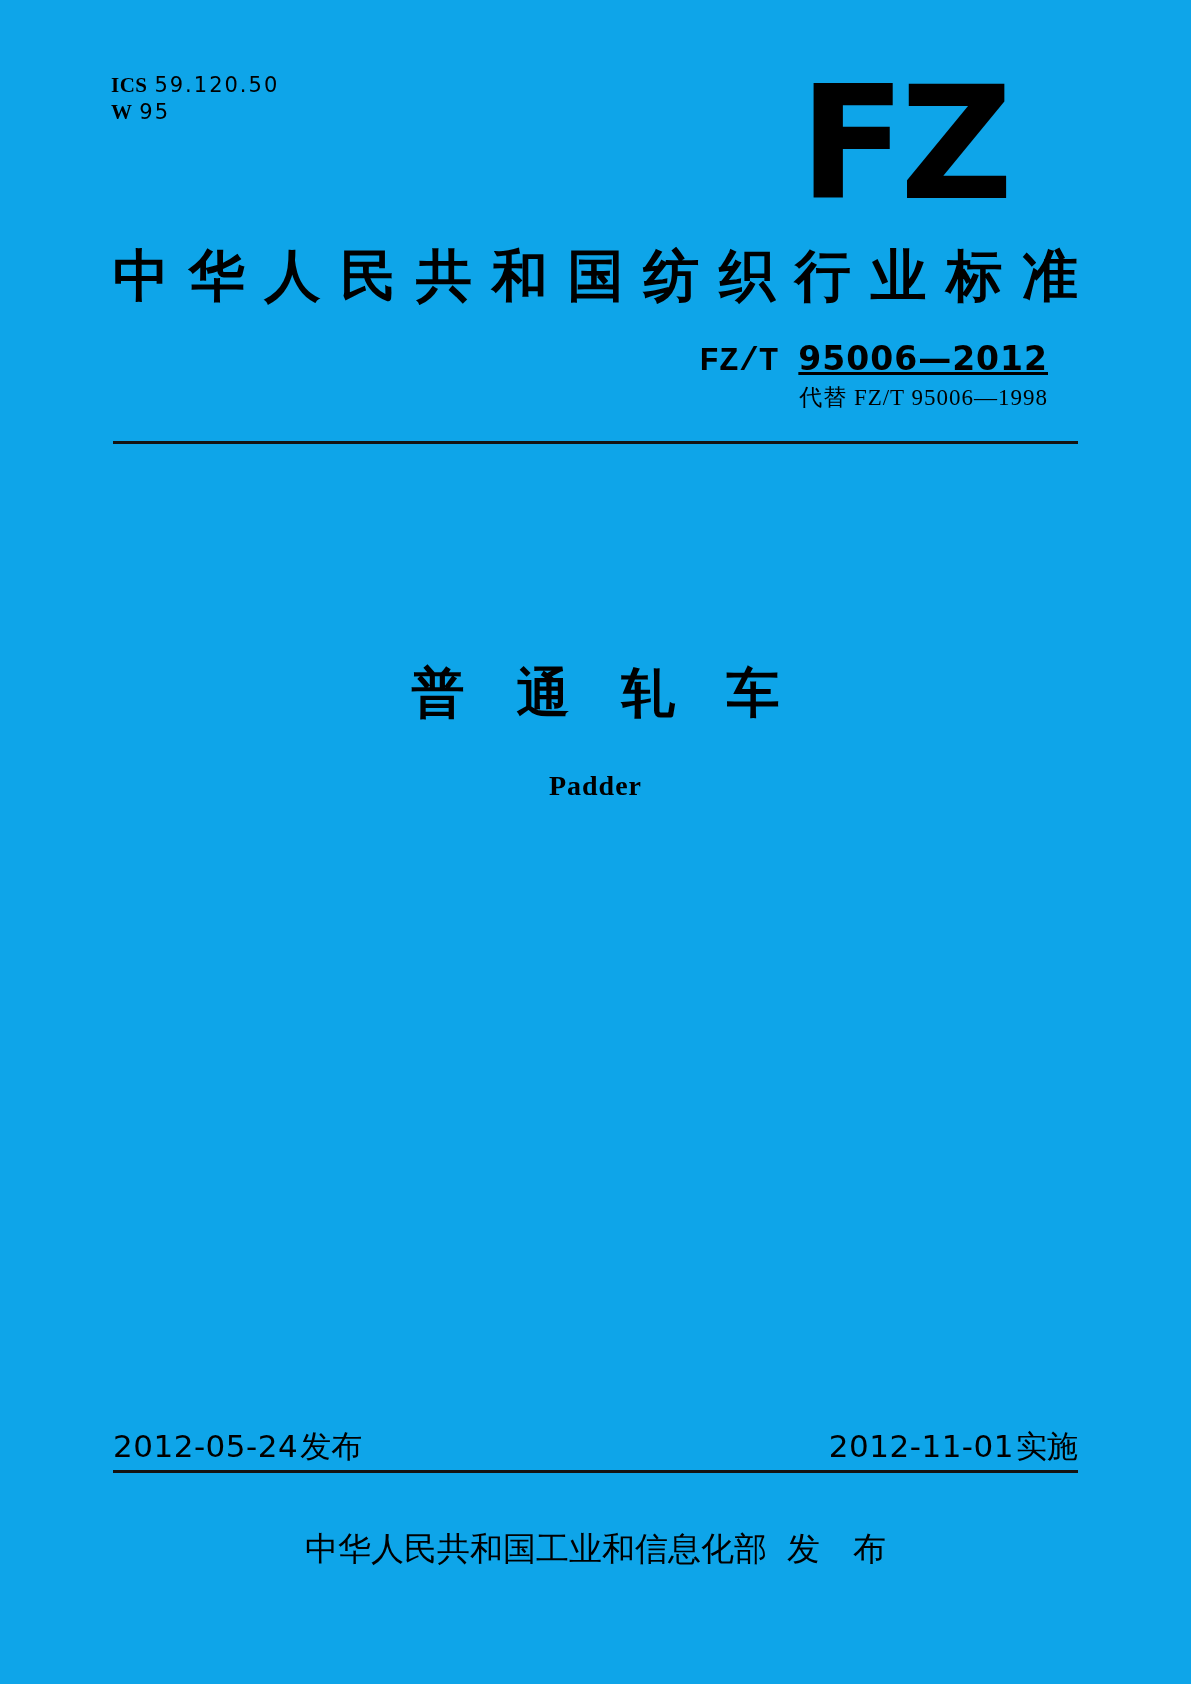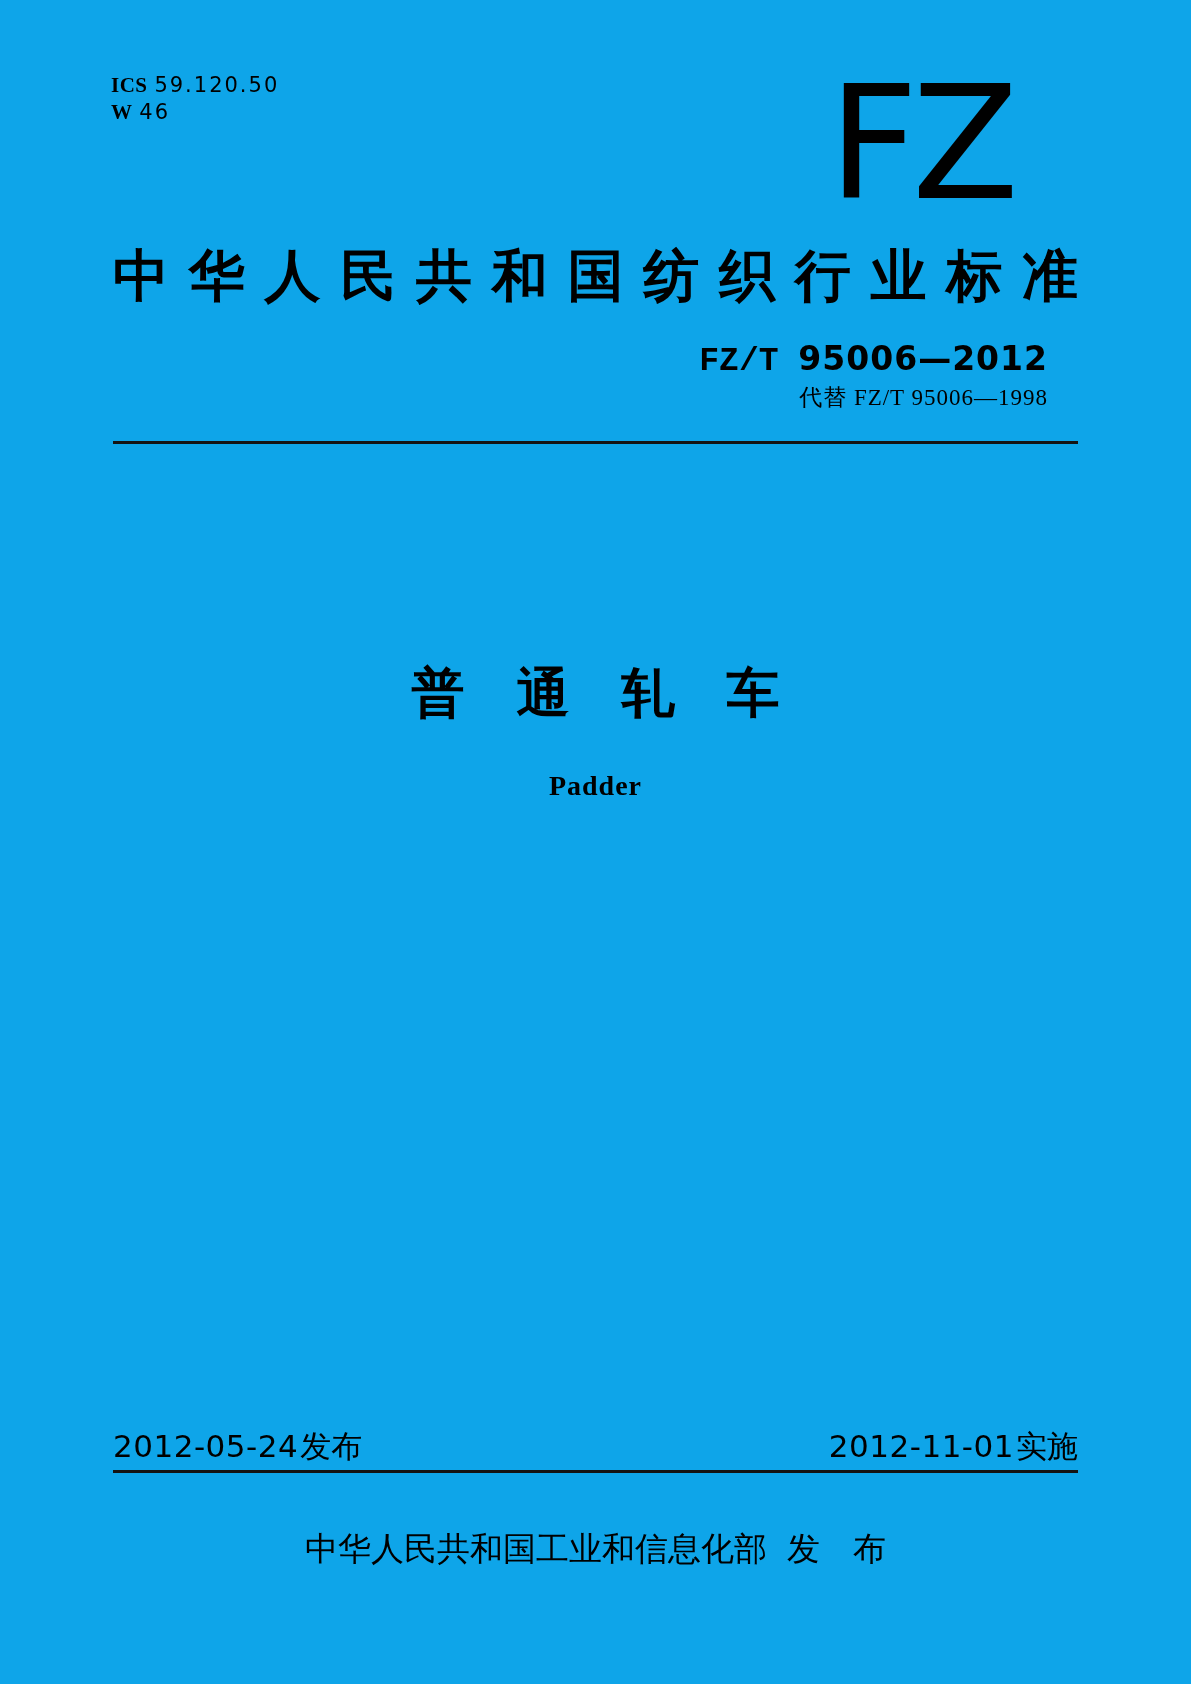--- a/index.html
+++ b/index.html
@@ -12,37 +12,37 @@
   }
   
   .ics-block{
     position:absolute;left:111px;top:72px;
     font-size:21px;line-height:1.22;letter-spacing:1px;
   }
   .ics-label{font-family:"Liberation Serif",serif;font-weight:bold;letter-spacing:0.5px;}
   .ics-num{font-family:"DejaVu Sans",sans-serif;letter-spacing:2px;}
   
   .fz-logo{
-    position:absolute;top:66px;right:178px;
+    position:absolute;top:66px;right:184px;
     font-family:"DejaVu Sans",sans-serif;
-    font-weight:normal;font-size:156px;line-height:1;
+    font-weight:bold;font-size:156px;line-height:1;
     letter-spacing:-6px;
   }
   
   .std-title{
     position:absolute;left:113px;top:248px;width:965px;margin:0;
     font-size:56px;font-weight:bold;line-height:1;
     font-family:"Liberation Sans",sans-serif;
   }
   .char-justify{display:flex;justify-content:space-between;}
   
   .code-block{position:absolute;right:143px;top:342px;text-align:right;line-height:1;}
   .code-line{font-size:33px;font-weight:bold;white-space:nowrap;}
   .code-prefix{font-family:Liberation Mono, monospace;}
-  .code-number{font-family:"DejaVu Sans",sans-serif;letter-spacing:1px;}
+  .code-number{font-family:"DejaVu Sans",sans-serif;letter-spacing:1px;text-decoration:underline;}
   .replaces{
     margin-top:8px;font-size:23px;font-weight:normal;
     font-family:"Liberation Serif",serif;letter-spacing:1px;white-space:nowrap;
   }
   
   .rule{position:absolute;left:113px;width:965px;height:3px;background:#141414;}
   .rule-top{top:441px;}
   .rule-bottom{top:1470px;}
   
   .doc-title{
@@ -77,21 +77,21 @@
 
 <div class="page">
 
   <div class="ics-block">
     <div>
       <span class="ics-label">ICS</span>
       <span class="ics-num">59.120.50</span>
     </div>
     <div>
       <span class="ics-label">W</span>
-      <span class="ics-num">46</span>
+      <span class="ics-num">95</span>
     </div>
   </div>
 
   <div class="fz-logo">FZ</div>
 
   <h1 class="std-title char-justify">
       <span>中</span>
       <span>华</span>
       <span>人</span>
       <span>民</span>

